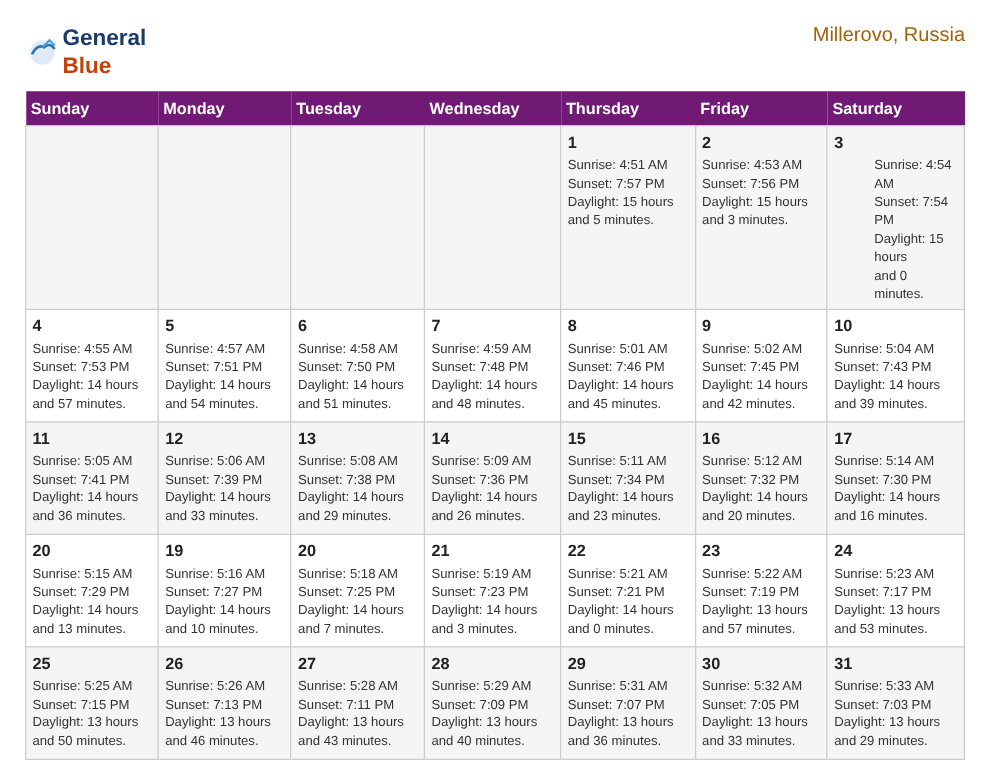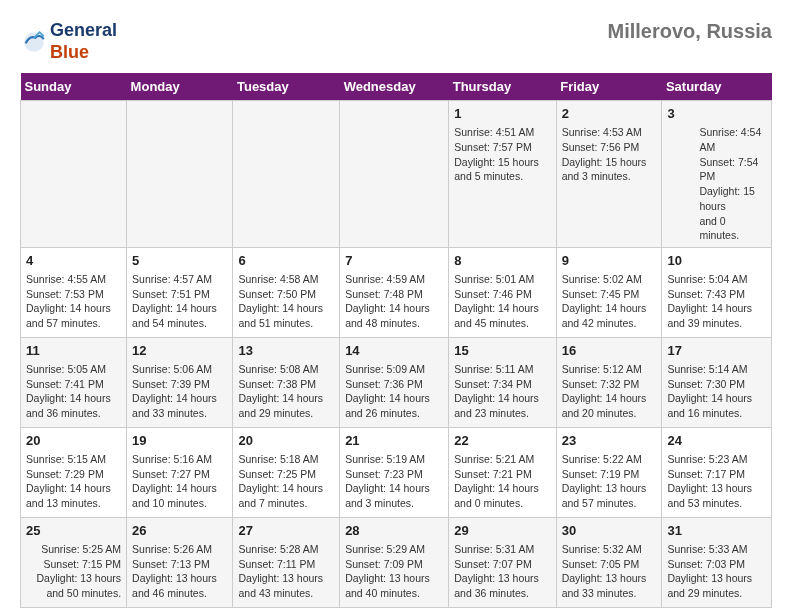--- a/index.html
+++ b/index.html
@@ -36,23 +36,22 @@
     }
     .title-block {
       text-align: right;
     }
     .month-year {
       font-size: 38px;
       font-weight: normal;
       color: #222;
     }
     .location {
-      font-size: 20px;
-      color: #737373;
-      font-weight: bold;
+      font-size: 16px;
+      color: #a16207;
     }
     table {
       width: 100%;
       border-collapse: collapse;
       font-size: 11px;
     }
     thead tr th {
       background-color: #701a75;
       color: #fff;
       padding: 6px 4px;
@@ -299,21 +298,21 @@
           <span class="day-num">24</span>
           <div class="day-info" style="white-space: pre-line;">Sunrise: 5:23 AM
 Sunset: 7:17 PM
 Daylight: 13 hours
 and 53 minutes.</div>
         </td>
       </tr>
       <tr>
         <td>
           <span class="day-num">25</span>
-          <div class="day-info" style="white-space: pre-line; text-align: right;">Sunrise: 5:25 AM
+          <div class="day-info" style="white-space: pre-line;">Sunrise: 5:25 AM
 Sunset: 7:15 PM
 Daylight: 13 hours
 and 50 minutes.</div>
         </td>
         <td>
           <span class="day-num">26</span>
           <div class="day-info" style="white-space: pre-line;">Sunrise: 5:26 AM
 Sunset: 7:13 PM
 Daylight: 13 hours
 and 46 minutes.</div>

